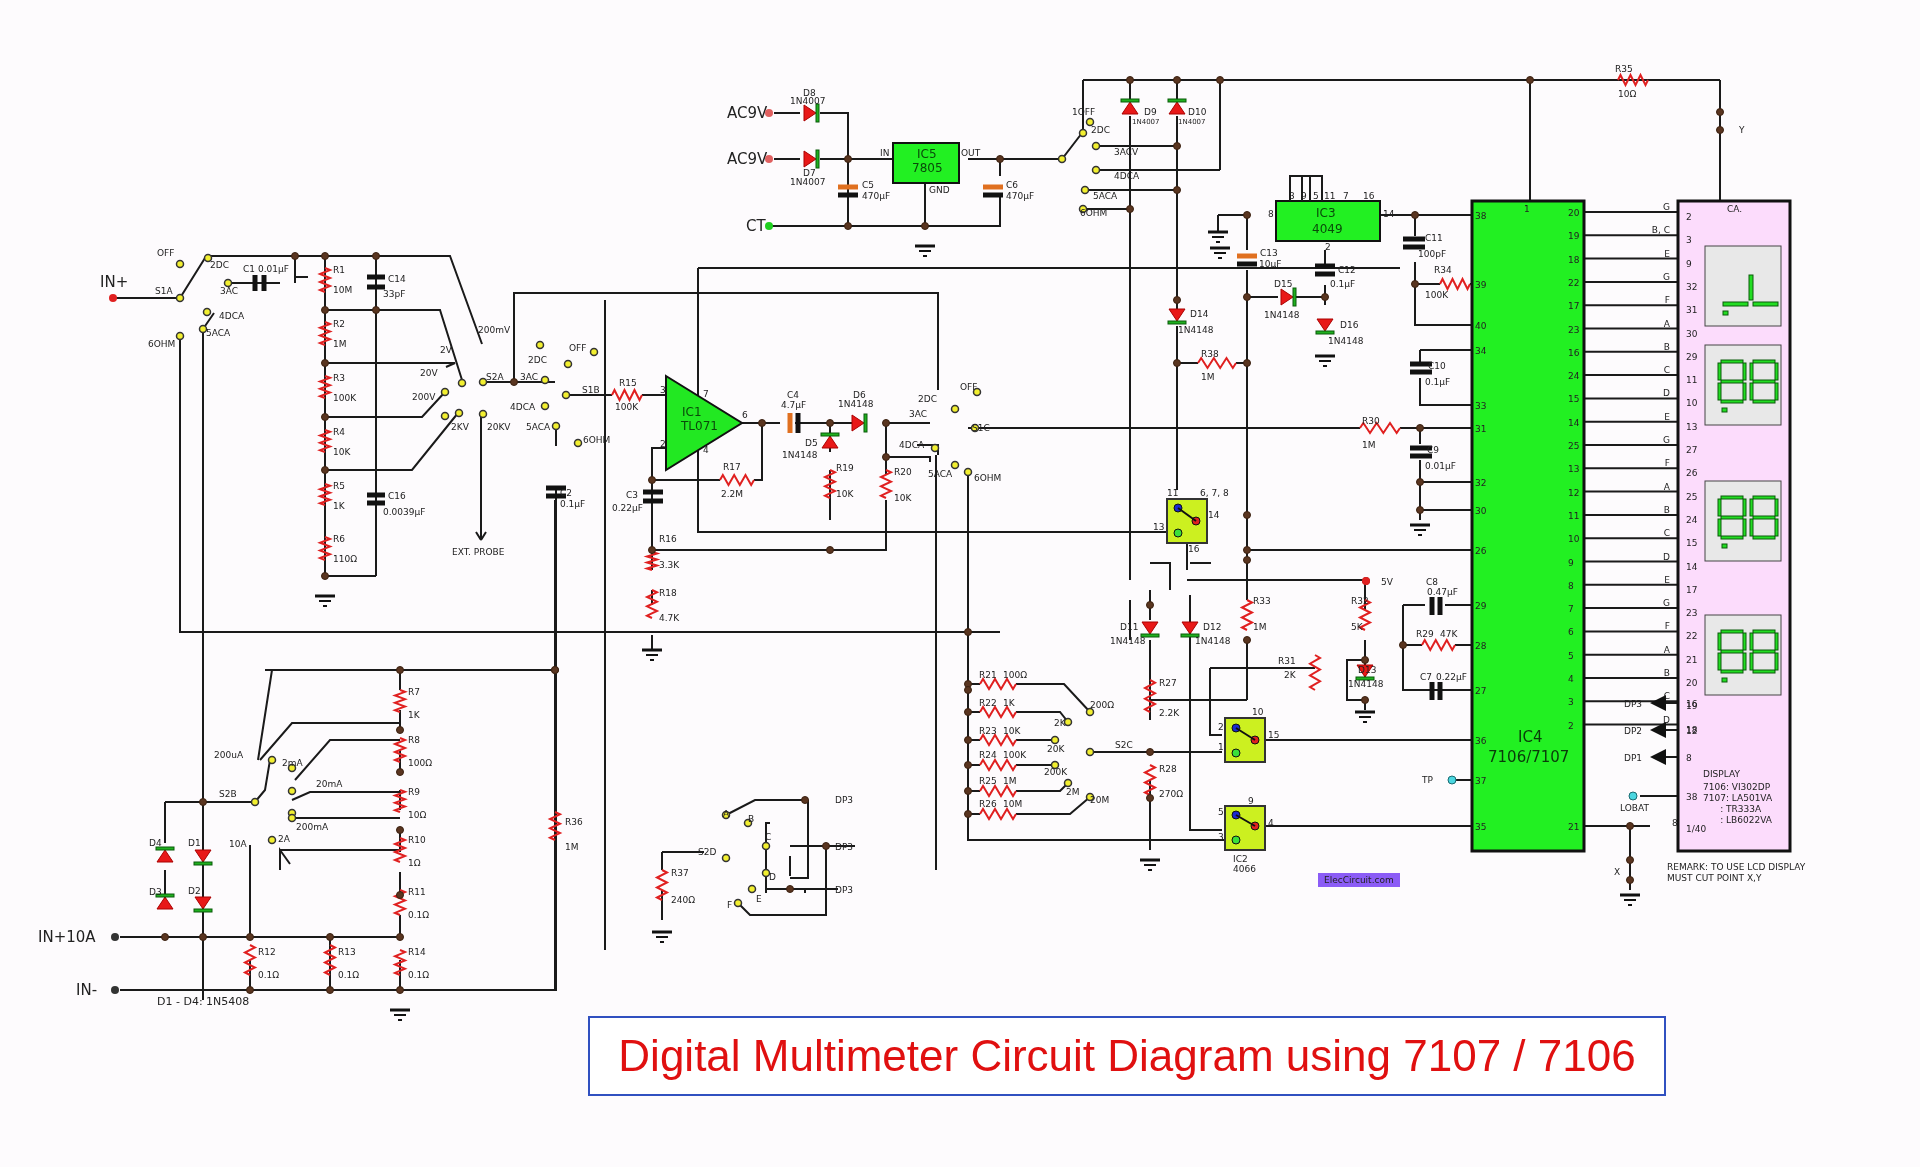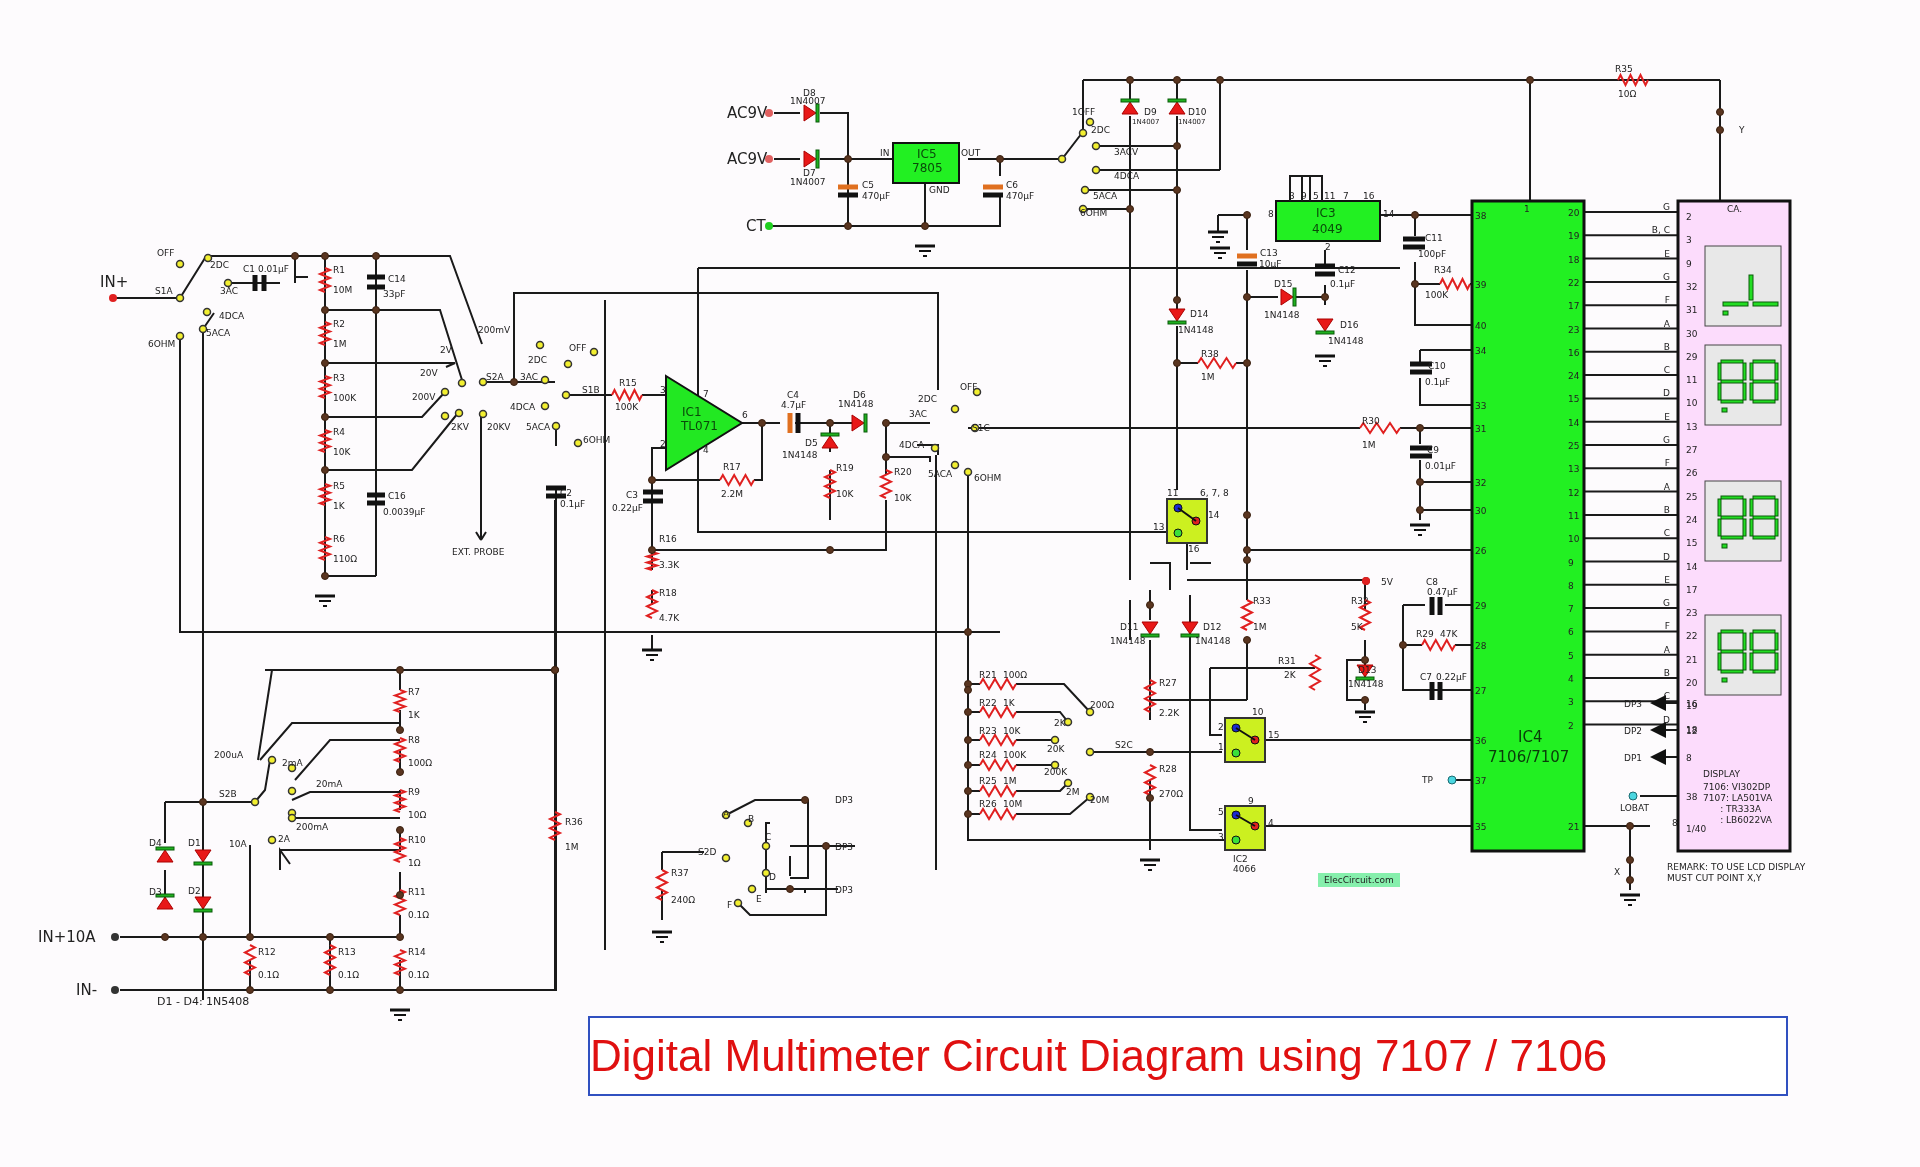--- a/index.html
+++ b/index.html
@@ -13,23 +13,23 @@
   .sm{font-size:9px;}
   .big{font-size:15px;}
   .ic{fill:#22f022;stroke:#111;stroke-width:3;}
   .icl{font-size:12px;fill:#0a4a0a;}
   .sw4066{fill:#ccf020;stroke:#333;stroke-width:2;}
   .dio{fill:#e81818;stroke:#a00;stroke-width:1;}
   .bar{fill:#1fb01f;stroke:#0a5a0a;stroke-width:1;}
   .cap{stroke:#111;stroke-width:5;}
   .ecap{stroke:#e07020;stroke-width:5;}
   .seg{fill:#22dd22;stroke:#0a5a0a;stroke-width:1;}
-  .title-box{position:absolute;left:588px;top:1016px;width:1200px;height:80px;border:2px solid #3050c0;background:#fff;box-sizing:border-box;display:flex;align-items:center;}
+  .title-box{position:absolute;left:588px;top:1016px;width:1078px;height:80px;border:2px solid #3050c0;background:#fff;box-sizing:border-box;display:flex;align-items:center;justify-content:center;}
   .title-box span{font-family:"Liberation Sans",sans-serif;font-size:44px;color:#e01010;}
-  .watermark{position:absolute;left:1318px;top:873px;background:#86efac;padding:2px 6px;font-family:"DejaVu Sans",sans-serif;font-size:9px;color:#222;}
+  .watermark{position:absolute;left:1318px;top:873px;background:#8b5cf6;padding:2px 6px;font-family:"DejaVu Sans",sans-serif;font-size:9px;color:#222;}
 </style>
 </head>
 <body>
 
 <svg id="schem" width="1920" height="1167" viewBox="0 0 1920 1167">
   <defs>
     <marker id="arr" markerWidth="8" markerHeight="8" refX="7" refY="4" orient="auto">
         <path d="M0,0 L8,4 L0,8 z" fill="#111"></path>
       </marker>
   </defs>

